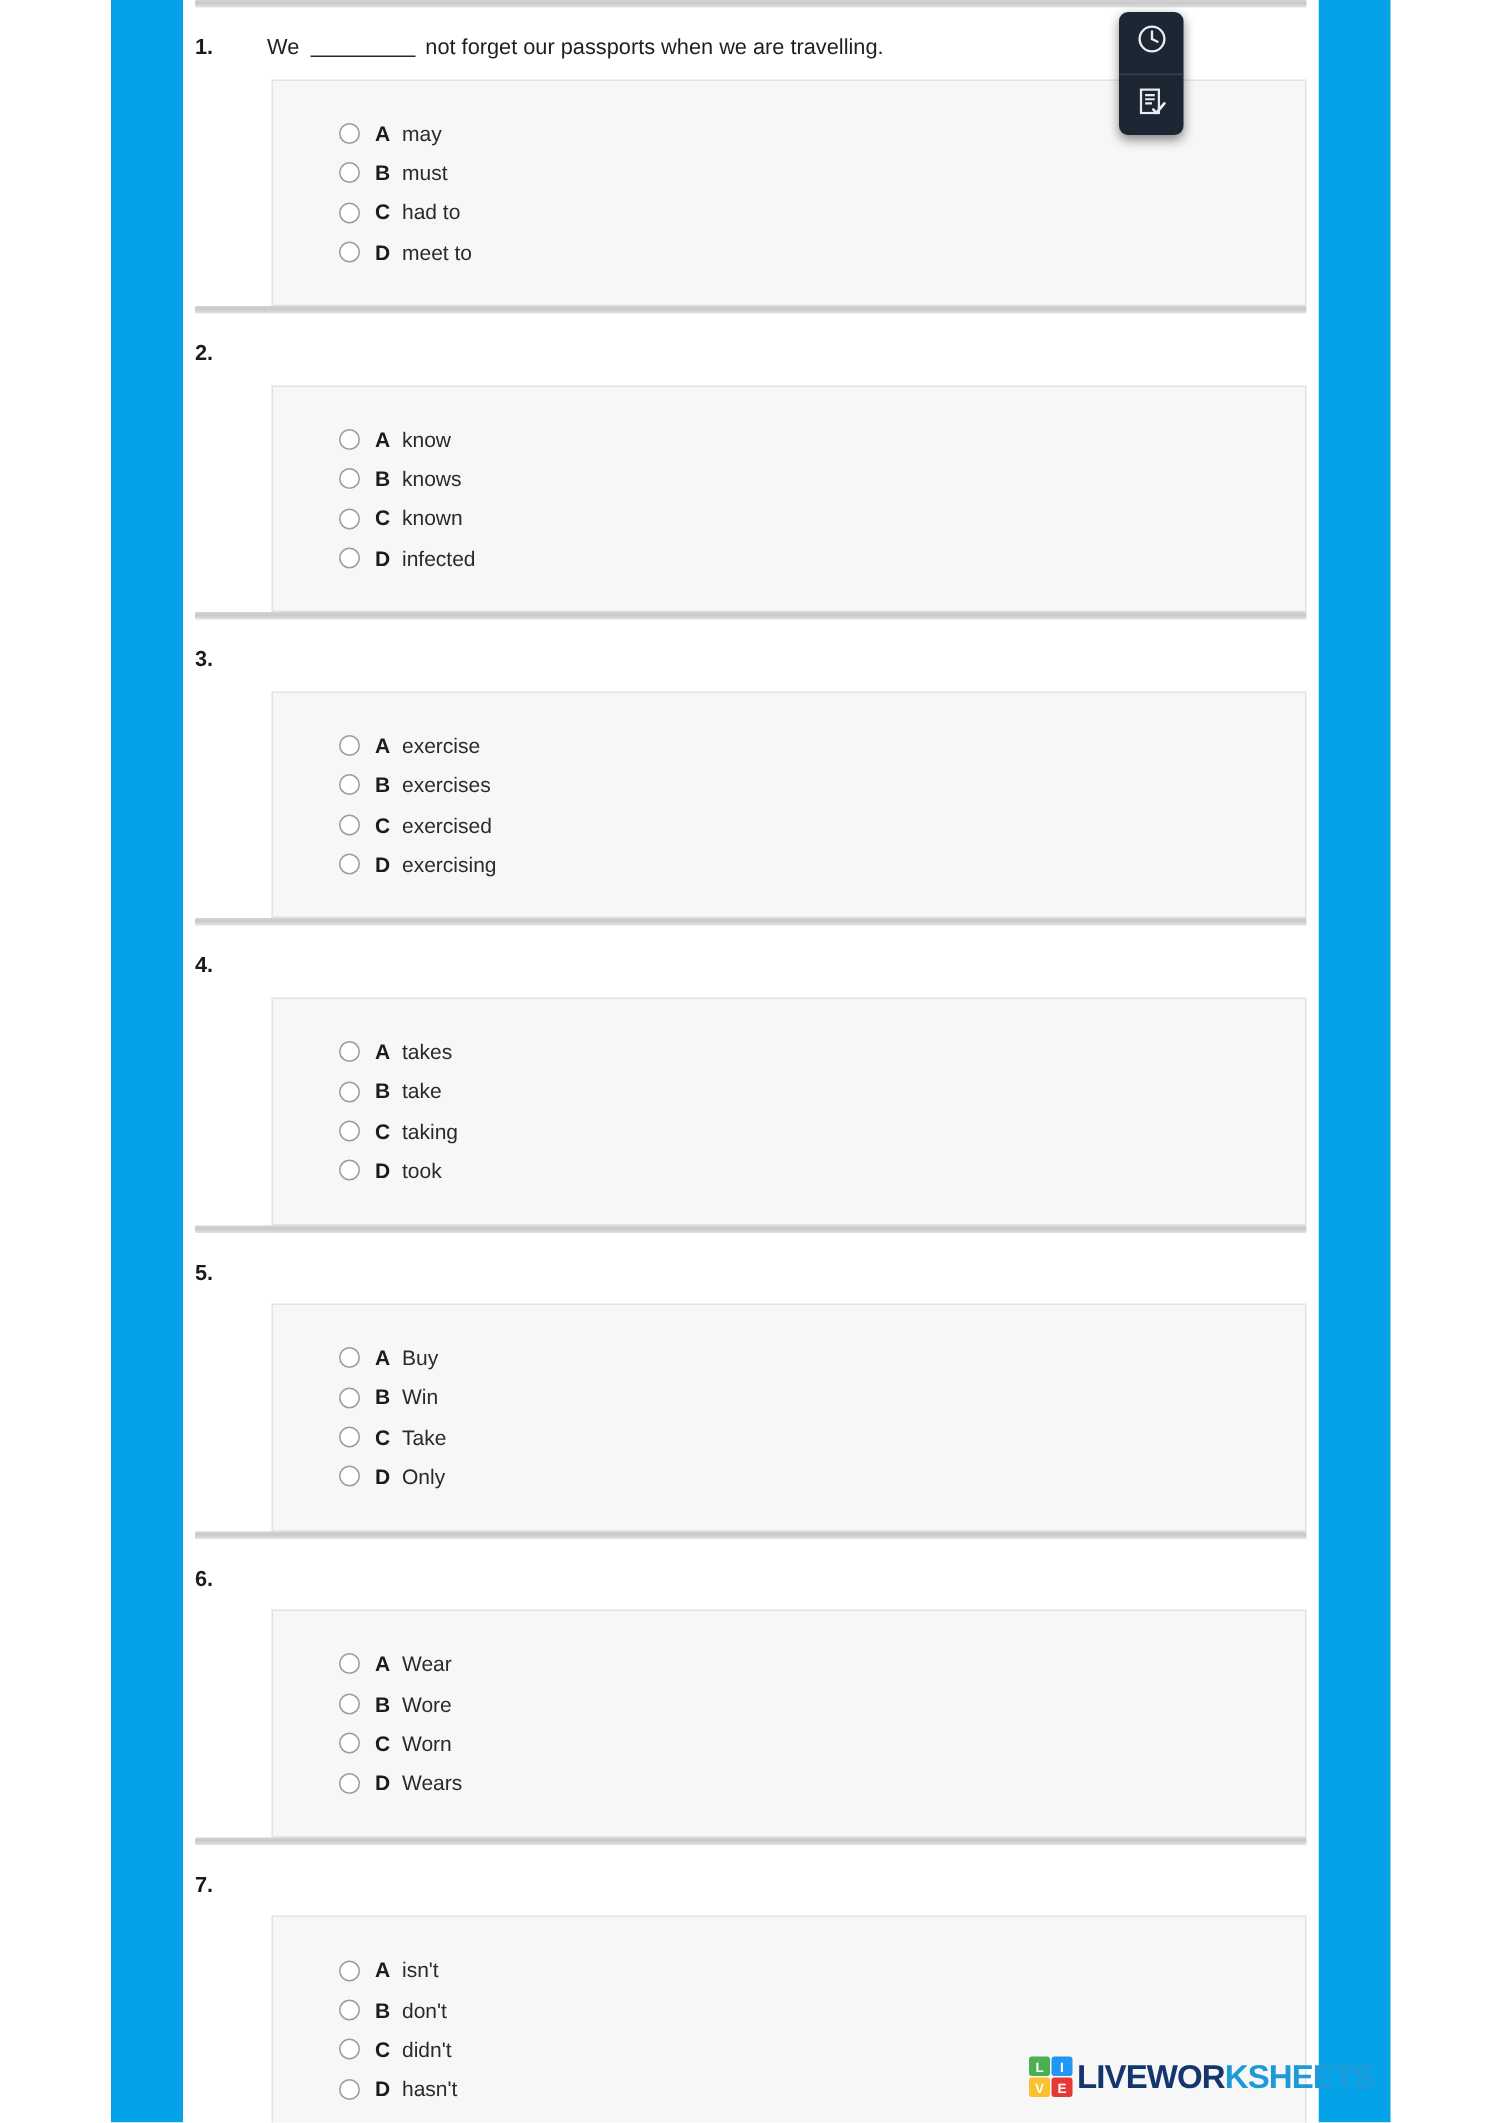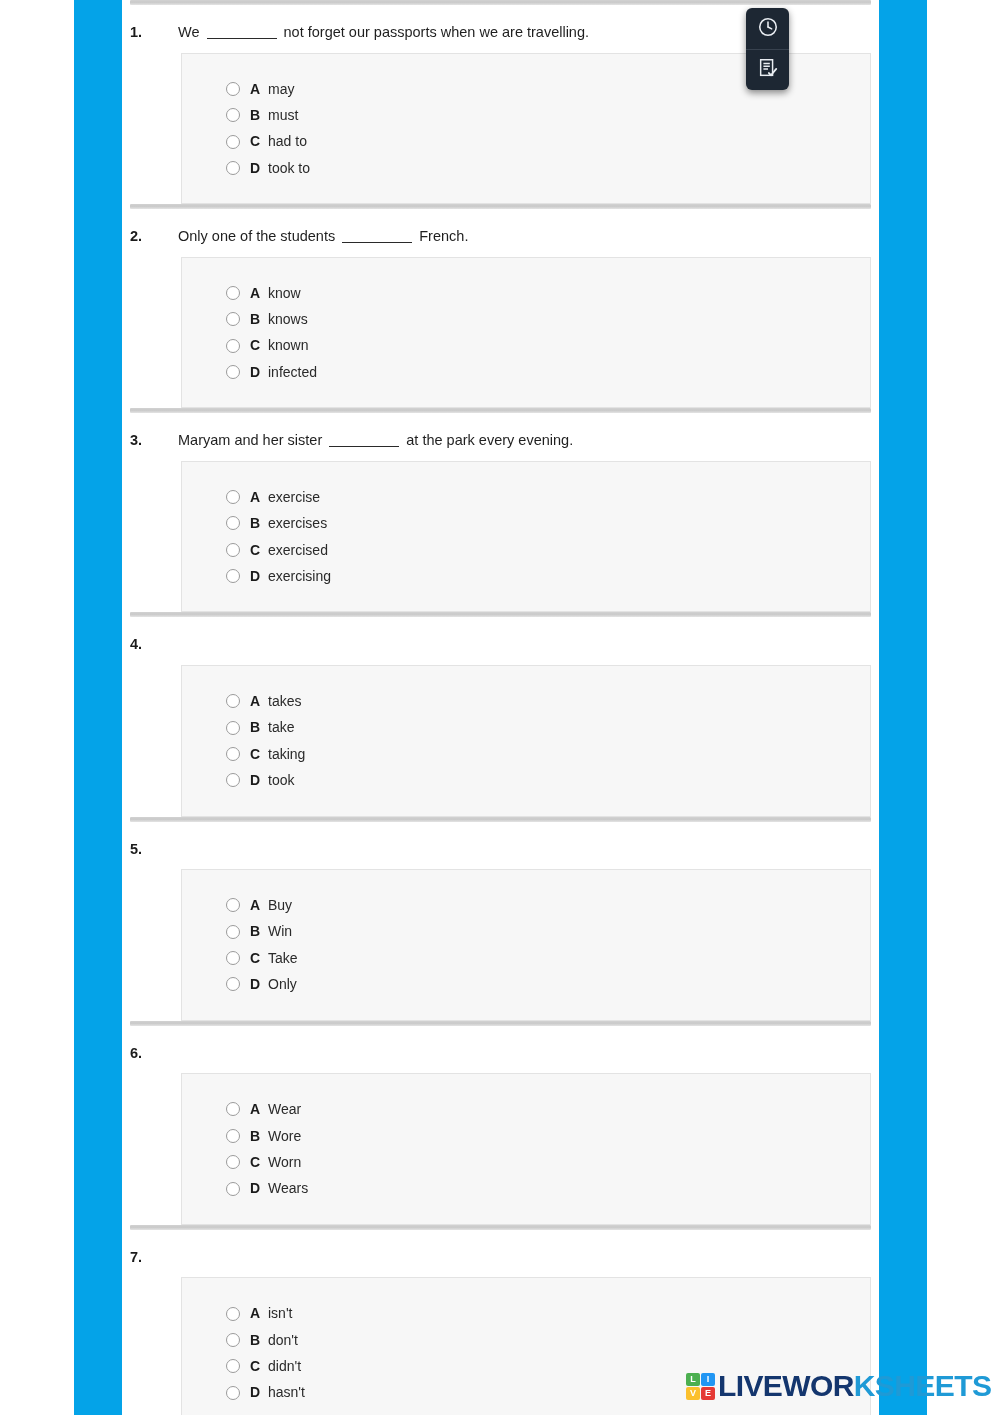--- a/index.html
+++ b/index.html
@@ -168,21 +168,21 @@
     display: flex;
     align-items: center;
     justify-content: center;
     font-size: 9px;
     font-weight: bold;
     color: #ffffff;
     border-radius: 2px;
   }
 
   .logo-word {
-    font-size: 30px;
+    font-size: 22px;
     font-weight: bold;
     letter-spacing: -0.6px;
     line-height: 1;
     white-space: nowrap;
   }
   .lw-dark { color: #14366e; }
   .lw-blue { color: #1f9ad6; }
 </style>
 </head>
 <body>
@@ -211,29 +211,28 @@
             <span class="opt-text">must</span>
           </label>
           <label class="opt">
             <span class="radio"></span>
             <span class="opt-letter">C</span>
             <span class="opt-text">had to</span>
           </label>
           <label class="opt">
             <span class="radio"></span>
             <span class="opt-letter">D</span>
-            <span class="opt-text">took to</span>
+            <span class="opt-text">meet to</span>
           </label>
         </div>
       </div>
       <div class="q-block">
         <div class="divider"></div>
         <div class="q-row">
           <div class="q-num">2.</div>
-          <div class="q-text"><span>Only one of the students </span><span class="blank"></span><span> French.</span></div>
         </div>
         <div class="answers">
           <label class="opt">
             <span class="radio"></span>
             <span class="opt-letter">A</span>
             <span class="opt-text">know</span>
           </label>
           <label class="opt">
             <span class="radio"></span>
             <span class="opt-letter">B</span>
@@ -248,21 +247,20 @@
             <span class="radio"></span>
             <span class="opt-letter">D</span>
             <span class="opt-text">infected</span>
           </label>
         </div>
       </div>
       <div class="q-block">
         <div class="divider"></div>
         <div class="q-row">
           <div class="q-num">3.</div>
-          <div class="q-text"><span>Maryam and her sister </span><span class="blank"></span><span> at the park every evening.</span></div>
         </div>
         <div class="answers">
           <label class="opt">
             <span class="radio"></span>
             <span class="opt-letter">A</span>
             <span class="opt-text">exercise</span>
           </label>
           <label class="opt">
             <span class="radio"></span>
             <span class="opt-letter">B</span>

